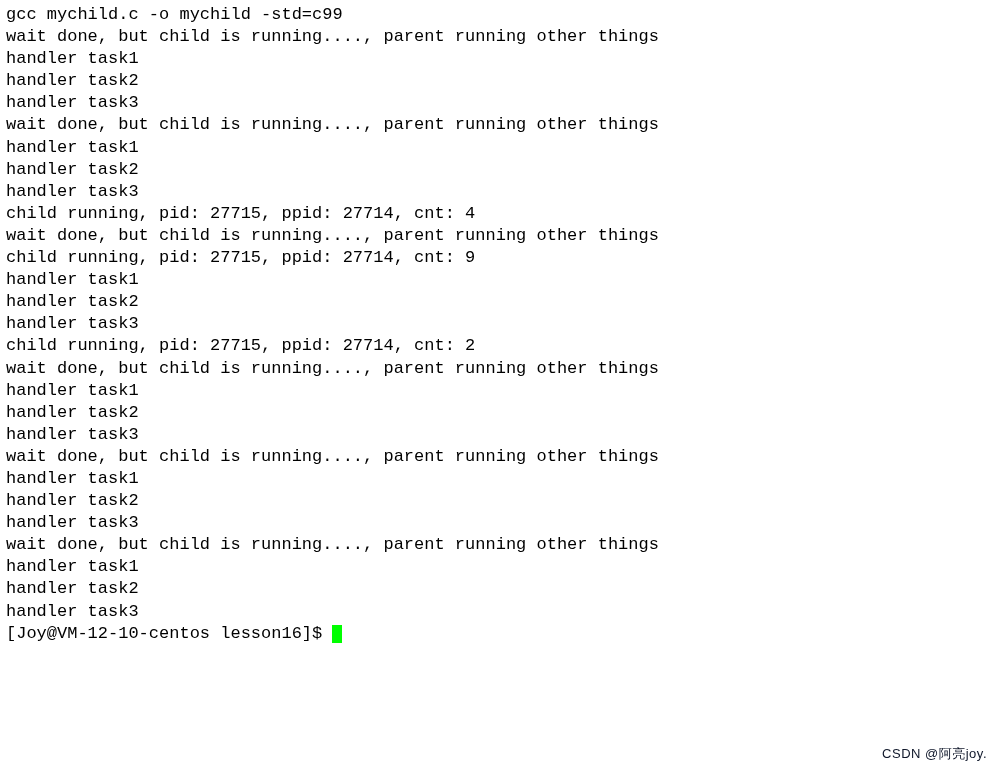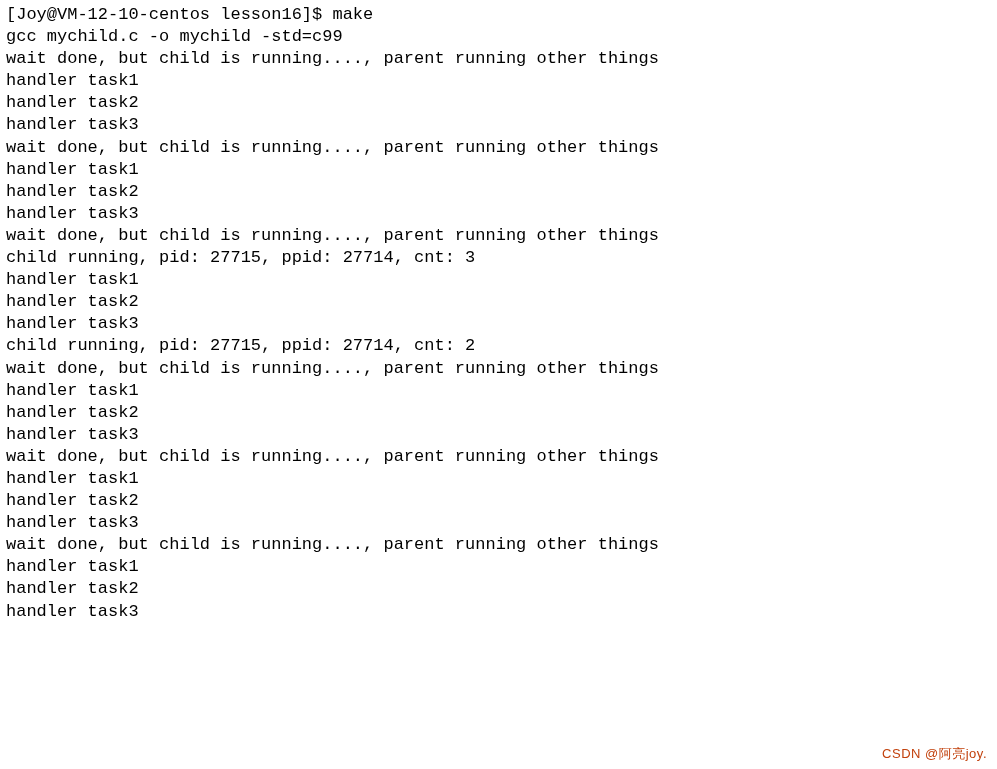--- a/index.html
+++ b/index.html
@@ -20,53 +20,54 @@
     display: inline-block;
     width: 10px;
     height: 18px;
     background: #00ff00;
     vertical-align: text-bottom;
   }
   .watermark {
     position: fixed;
     right: 10px;
     bottom: 6px;
-    color: #c2410c;
+    color: #0f172a;
     font-size: 13px;
     font-family: sans-serif;
     letter-spacing: 0.5px;
   }
 </style>
 </head>
 <body>
 
 <div>
-  <div class="line">[Joy@VM-12-10-centos lesson16]$ make</div>
   <div class="line">gcc mychild.c -o mychild -std=c99</div>
   <div class="line">wait done, but child is running...., parent running other things</div>
   <div class="line">handler task1</div>
   <div class="line">handler task2</div>
   <div class="line">handler task3</div>
   <div class="line">wait done, but child is running...., parent running other things</div>
   <div class="line">handler task1</div>
   <div class="line">handler task2</div>
   <div class="line">handler task3</div>
+  <div class="line">child running, pid: 27715, ppid: 27714, cnt: 4</div>
   <div class="line">wait done, but child is running...., parent running other things</div>
-  <div class="line">child running, pid: 27715, ppid: 27714, cnt: 3</div>
+  <div class="line">child running, pid: 27715, ppid: 27714, cnt: 9</div>
   <div class="line">handler task1</div>
   <div class="line">handler task2</div>
   <div class="line">handler task3</div>
   <div class="line">child running, pid: 27715, ppid: 27714, cnt: 2</div>
   <div class="line">wait done, but child is running...., parent running other things</div>
   <div class="line">handler task1</div>
   <div class="line">handler task2</div>
   <div class="line">handler task3</div>
   <div class="line">wait done, but child is running...., parent running other things</div>
   <div class="line">handler task1</div>
   <div class="line">handler task2</div>
   <div class="line">handler task3</div>
   <div class="line">wait done, but child is running...., parent running other things</div>
   <div class="line">handler task1</div>
   <div class="line">handler task2</div>
   <div class="line">handler task3</div>
+  <div class="line"><span>[Joy@VM-12-10-centos lesson16]$ </span><span class="cursor"></span></div>
 </div>
 
 <div class="watermark">CSDN @阿亮joy.</div>
 
 </body></html>

